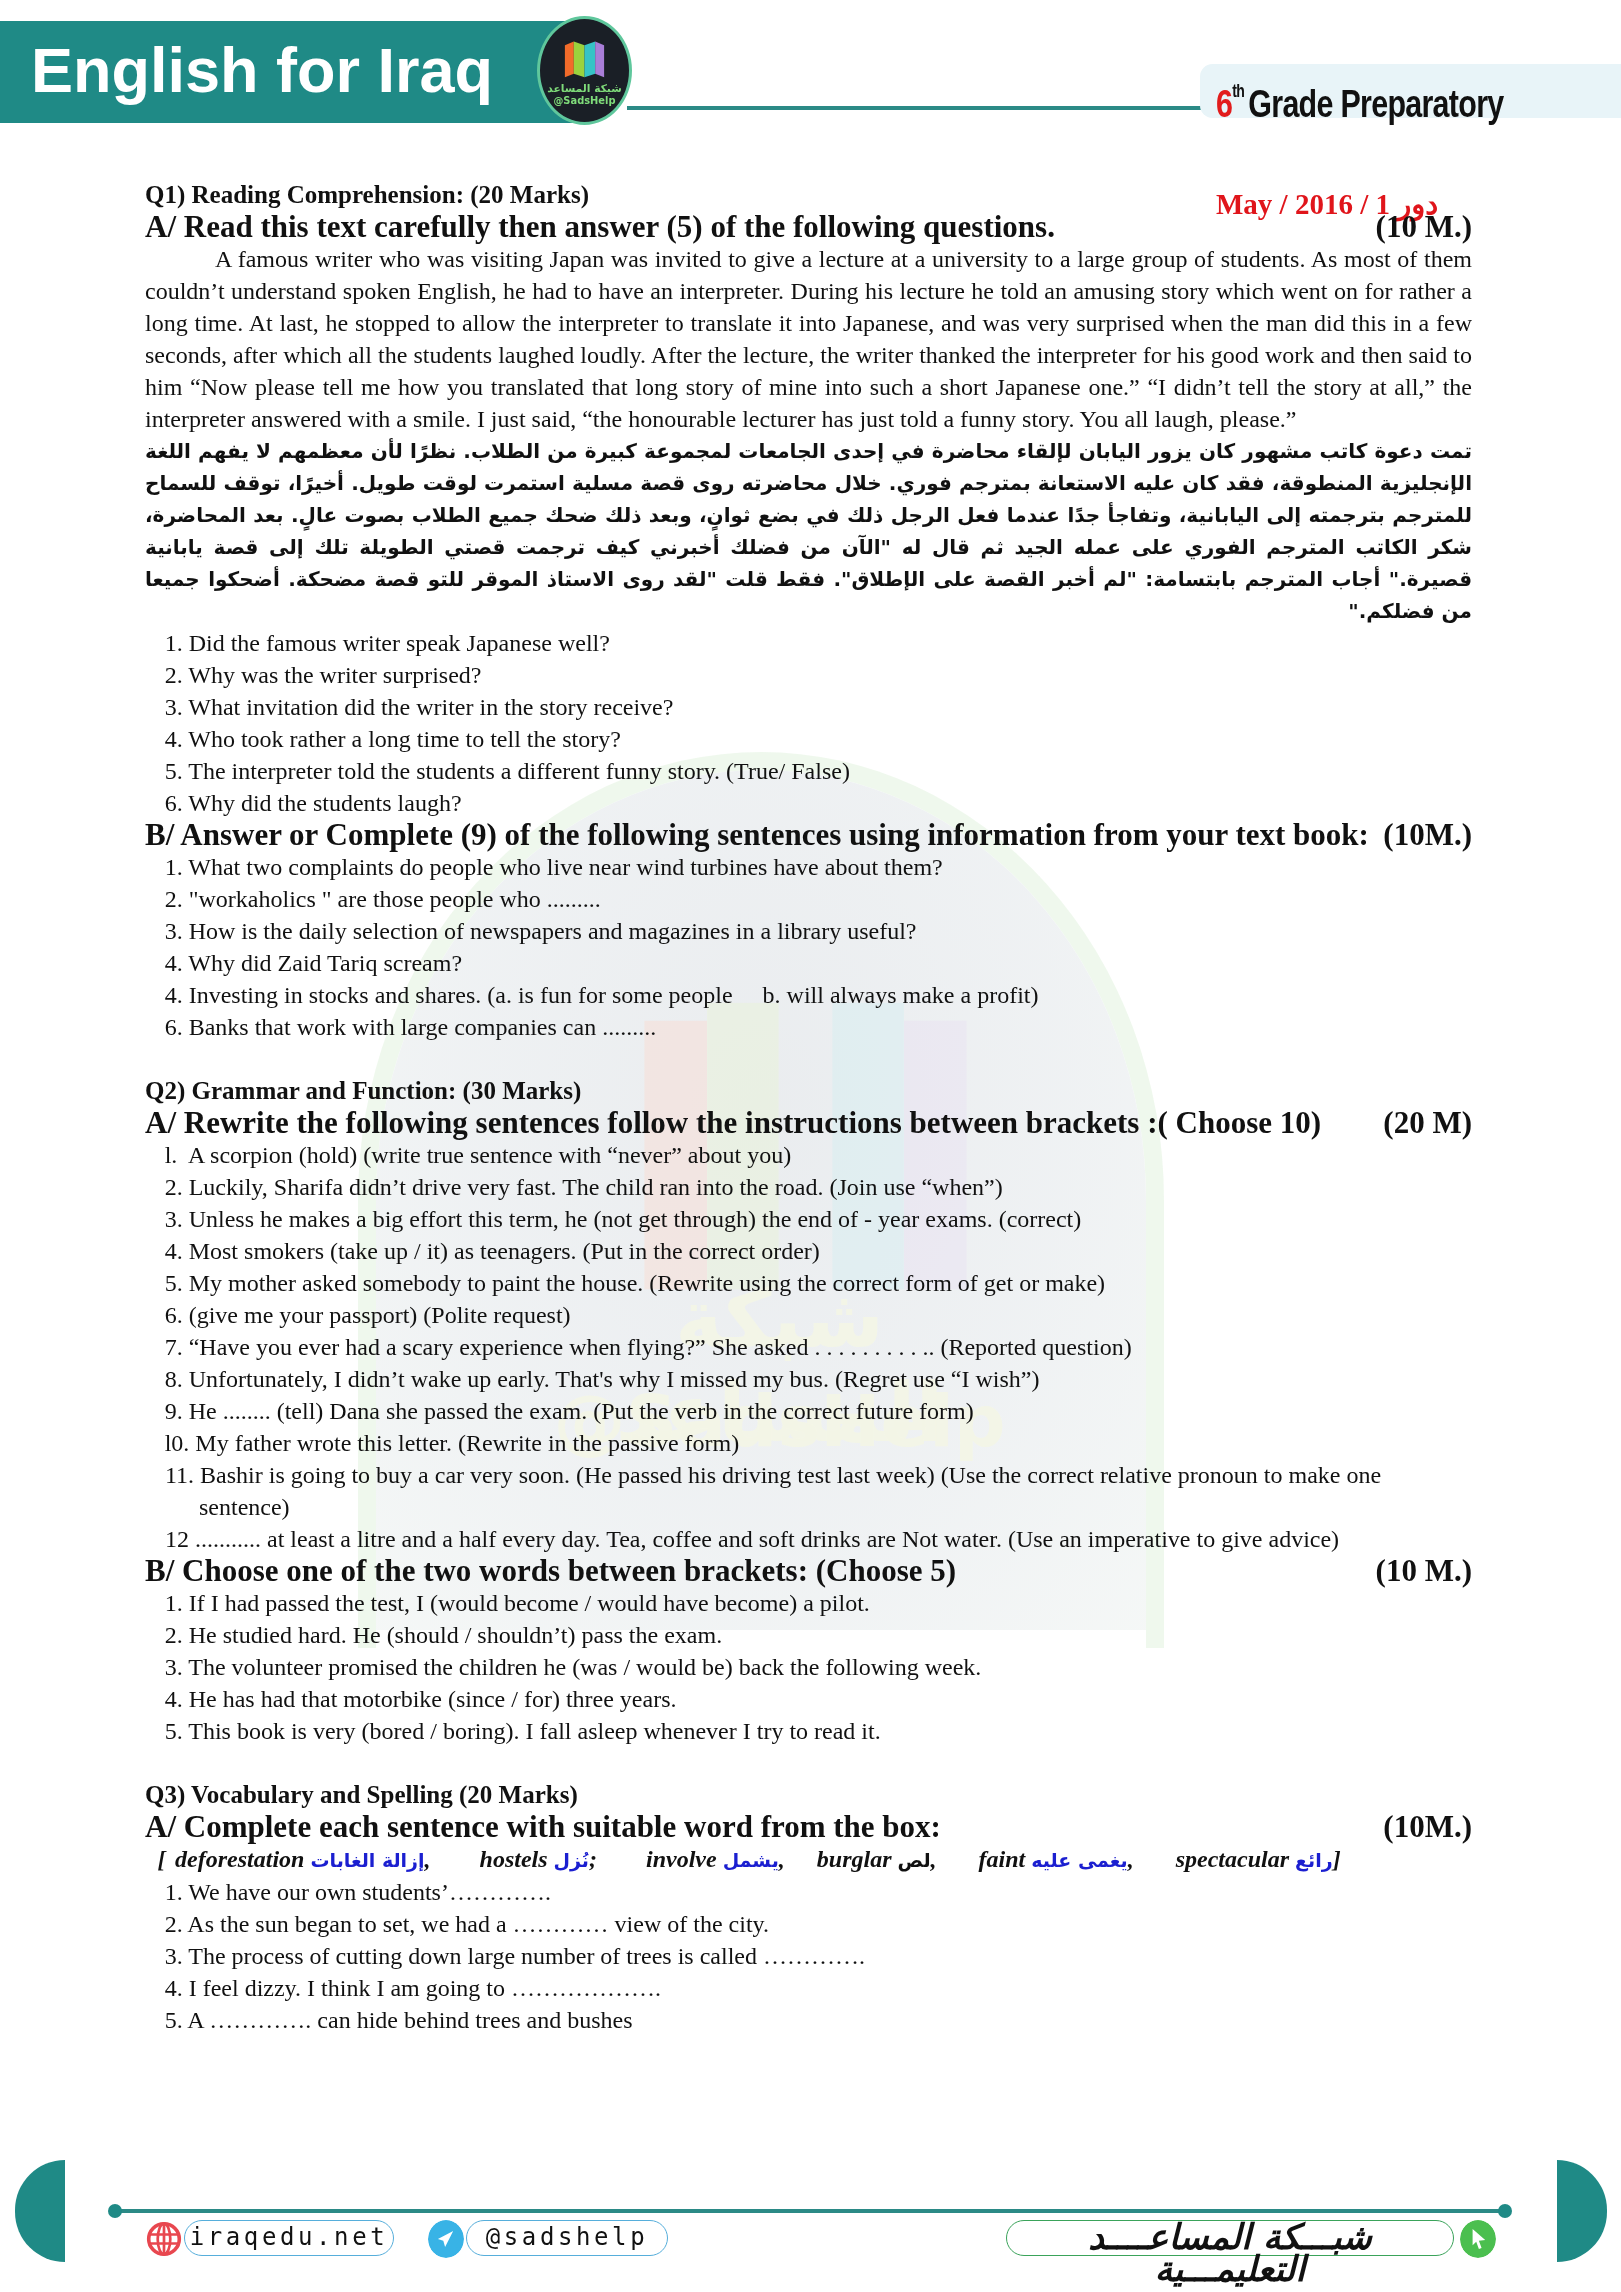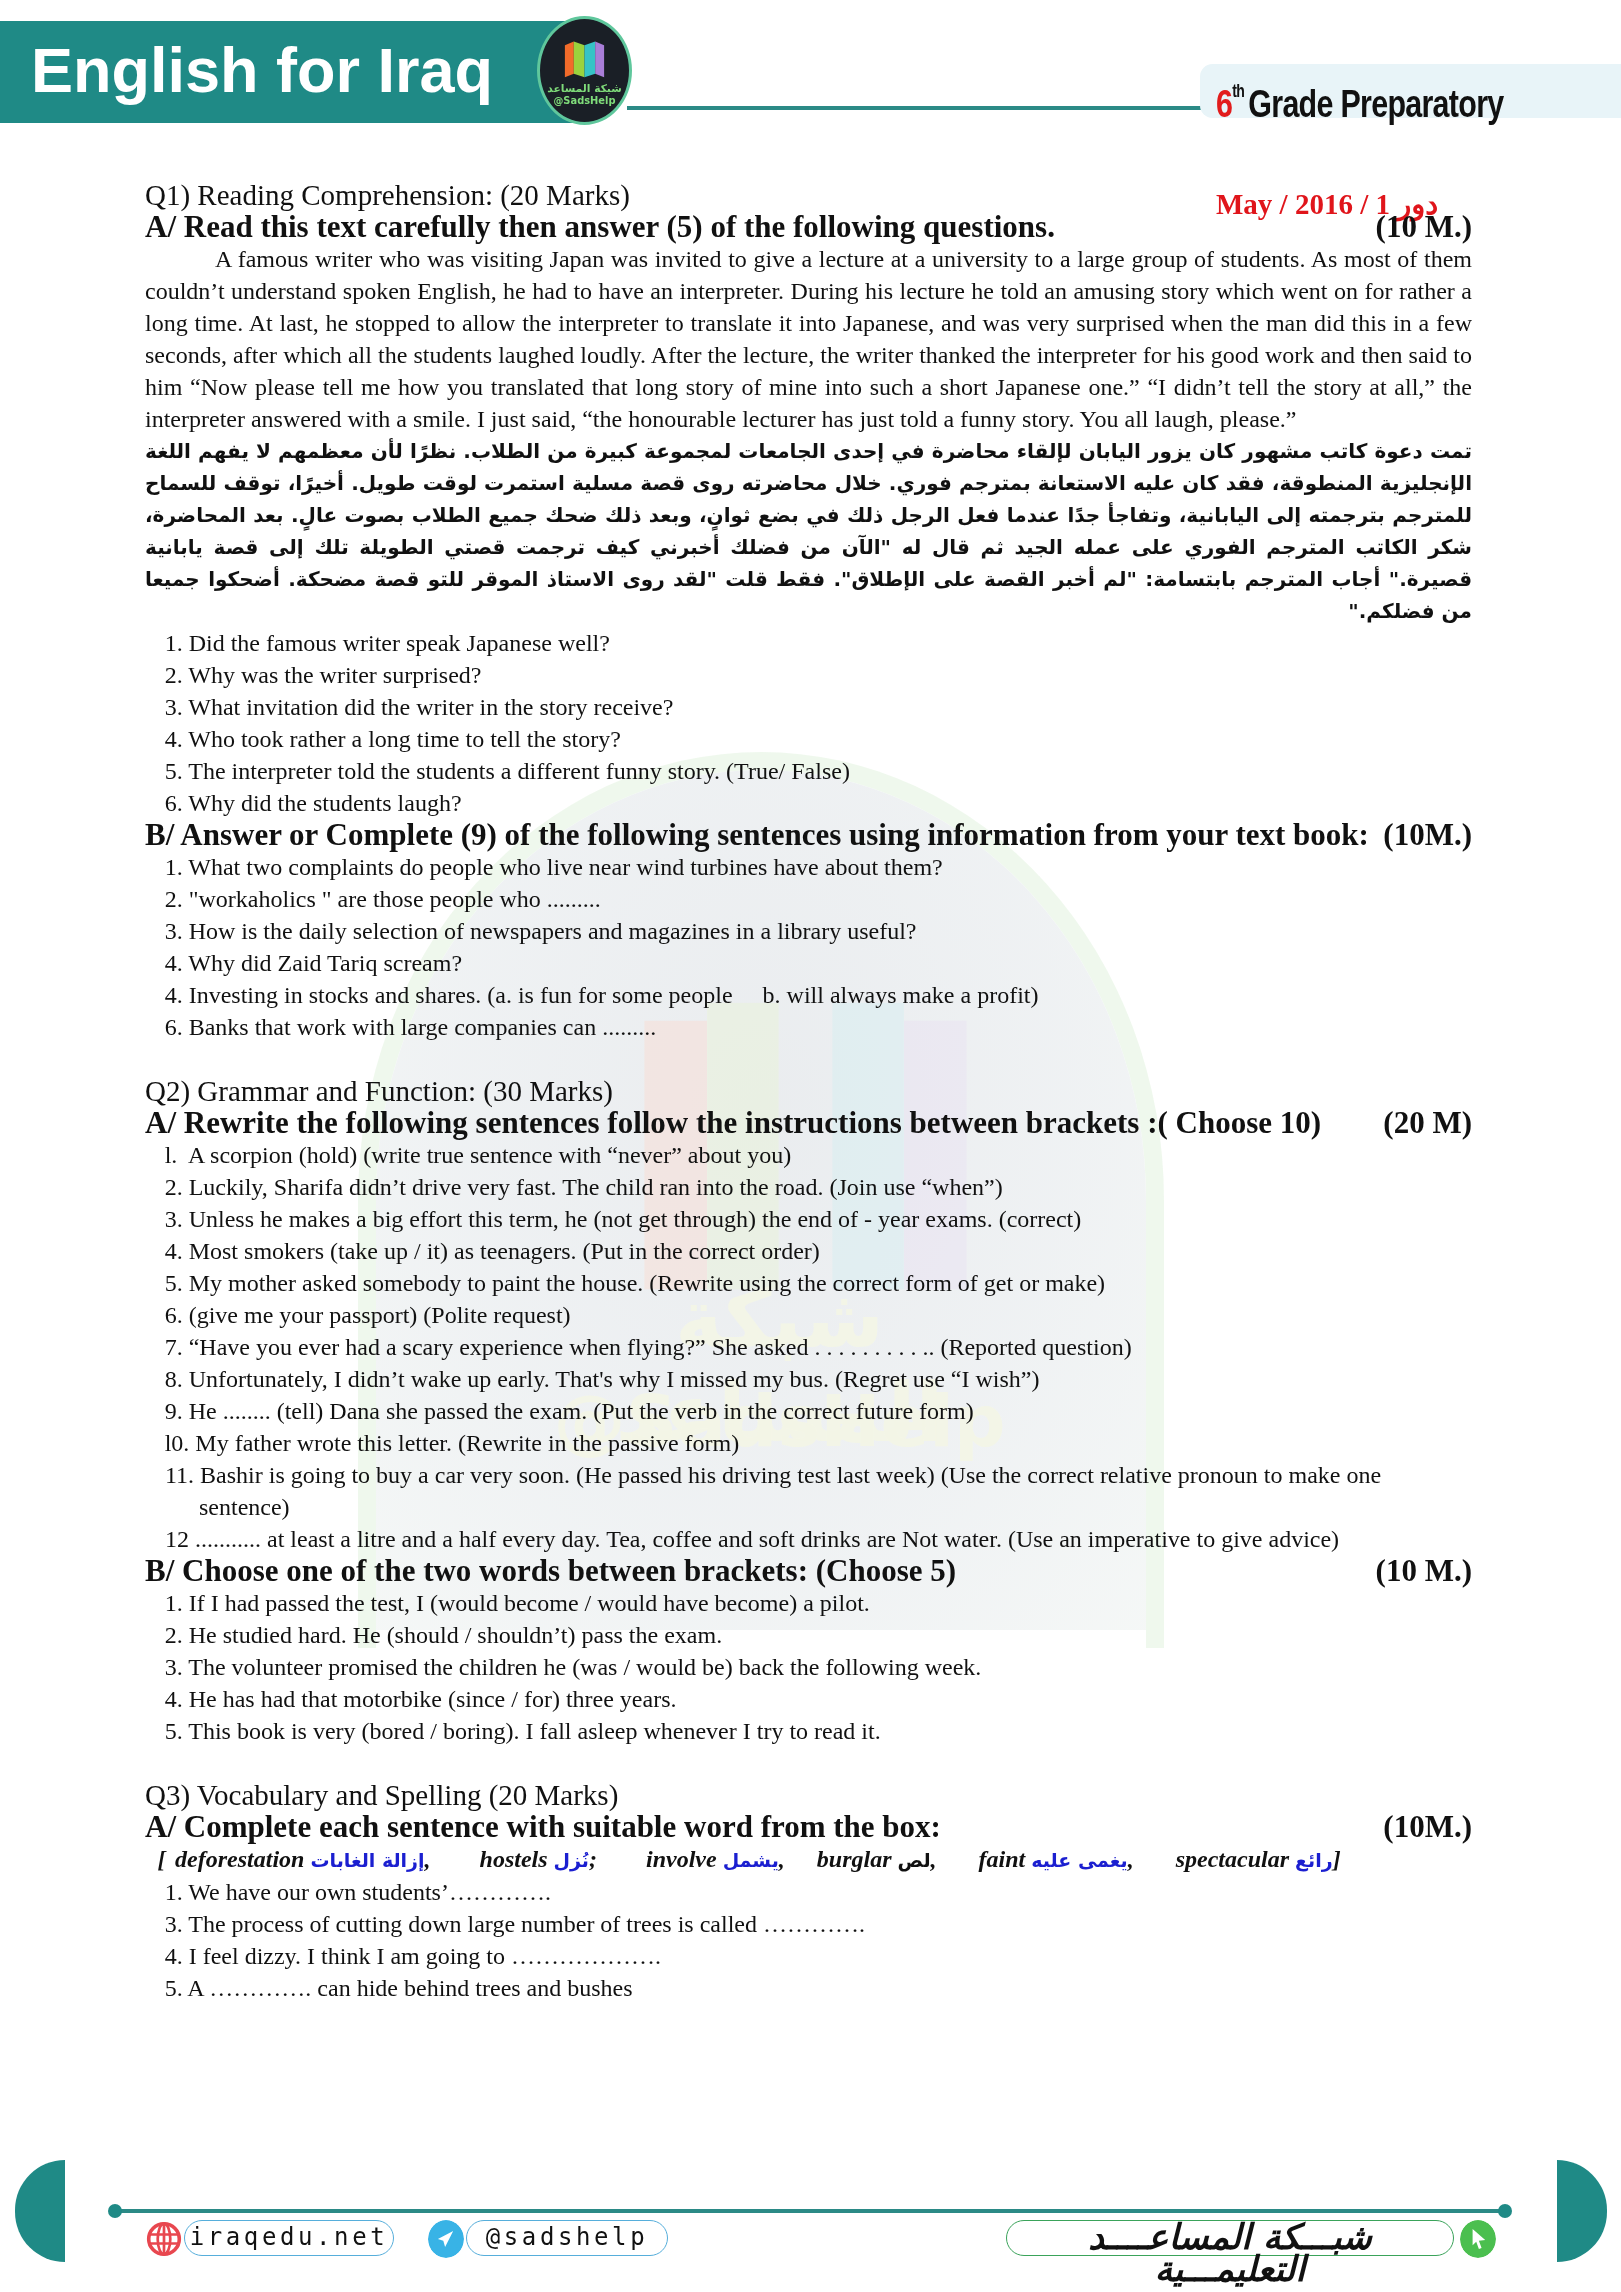--- a/index.html
+++ b/index.html
@@ -72,21 +72,21 @@
     font-family: "DejaVu Sans", sans-serif; font-size: 72px; font-weight: 700; color: #f4f6e6; opacity: 0.9;
   }
   .wm-book { position: absolute; left: 537px; top: 967px; width: 537px; height: 394px; opacity: 0.35; }
 
   
   .content {
     position: absolute; left: 145px; top: 179px; width: 1327px;
     font-size: 24px; line-height: 32px;
   }
   .content .row { position: relative; white-space: nowrap; }
-  .h-q { font-weight: 400; font-size: 29px; }
+  .h-q { font-weight: 700; font-size: 25px; }
   .h-sub { font-weight: 700; font-size: 31px; }
   .marks { position: absolute; right: 0; top: 0; font-weight: 700; }
   .para { text-align: justify; text-align-last: left; white-space: normal; }
   .para-ar {
     direction: rtl; text-align: justify; text-align-last: right;
     font-family: "DejaVu Sans", sans-serif; font-weight: 700; font-size: 20px; line-height: 32px;
     white-space: normal; letter-spacing: -0.3px;
   }
   .item { padding-left: 19.7px; }
   .item.wrap { white-space: normal; padding-left: 54px; text-indent: -34px; }
@@ -213,20 +213,21 @@
   <div class="row wordbox">
     <span>[</span>
     <span class="w" style="margin-left:3.6px;"><span>deforestation</span> <span class="ar">إزالة الغابات</span><span>,</span></span>
     <span class="w" style="margin-left:43px;"><span>hostels</span> <span class="ar">نُزل</span><span>;</span></span>
     <span class="w" style="margin-left:43px;"><span>involve</span> <span class="ar">يشمل</span><span>,</span></span>
     <span class="w" style="margin-left:26px;"><span>burglar</span> <span class="ar black">لص</span><span>,</span></span>
     <span class="w" style="margin-left:36px;"><span>faint</span> <span class="ar">يغمى عليه</span><span>,</span></span>
     <span class="w" style="margin-left:36px;"><span>spectacular</span> <span class="ar">رائع</span></span><span>]</span>
   </div>
   <div class="row item">1. We have our own students’………….</div>
+  <div class="row item">2. As the sun began to set, we had a ………… view of the city.</div>
   <div class="row item">3. The process of cutting down large number of trees is called ………….</div>
   <div class="row item">4. I feel dizzy. I think I am going to ……………….</div>
   <div class="row item">5. A …………. can hide behind trees and bushes</div>
 </div>
 
 <div class="f-semi-l"></div>
 <div class="f-semi-r"></div>
 <div class="f-line"></div>
 <div class="f-dot-l"></div>
 <div class="f-dot-r"></div>

